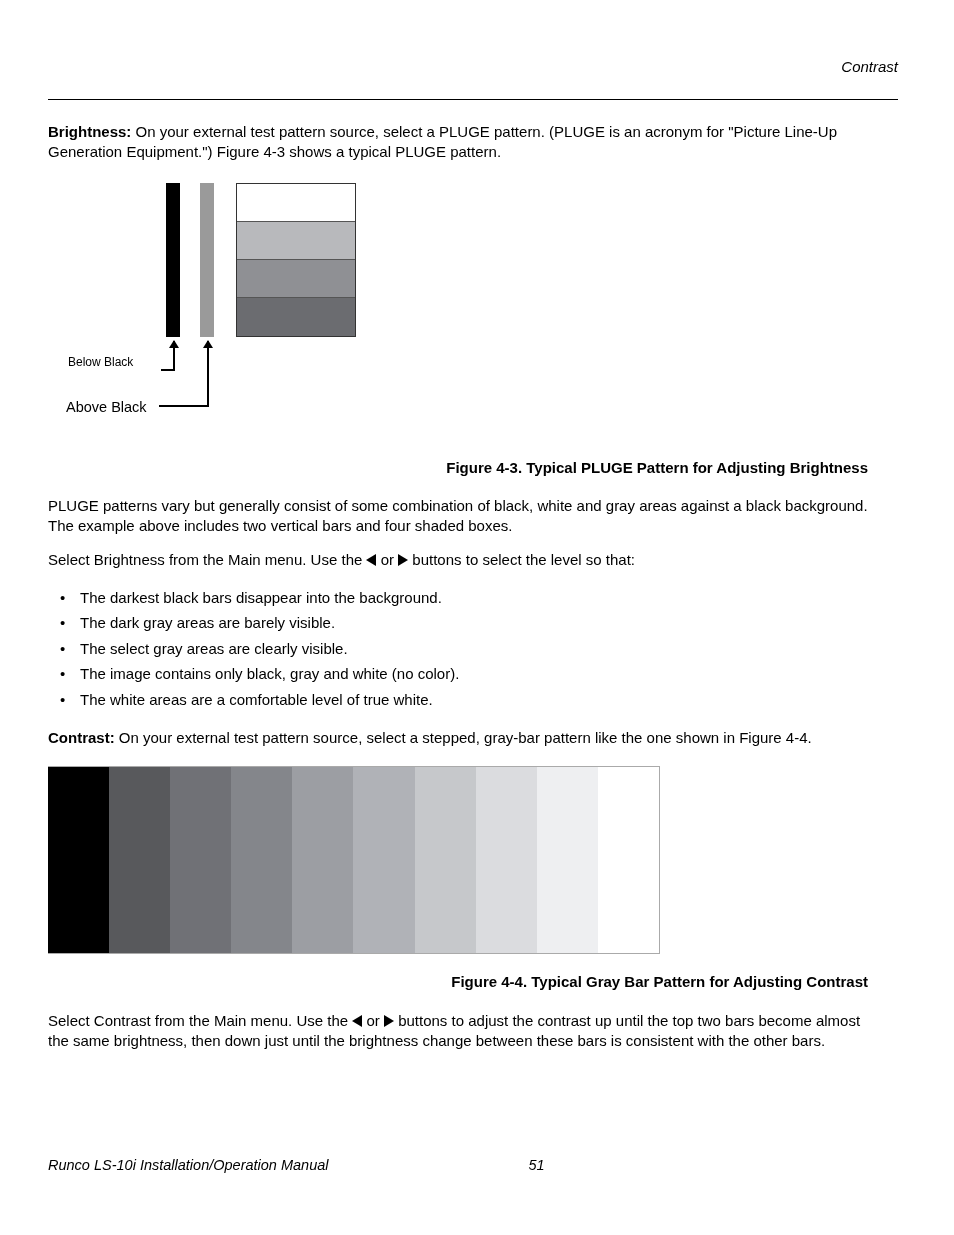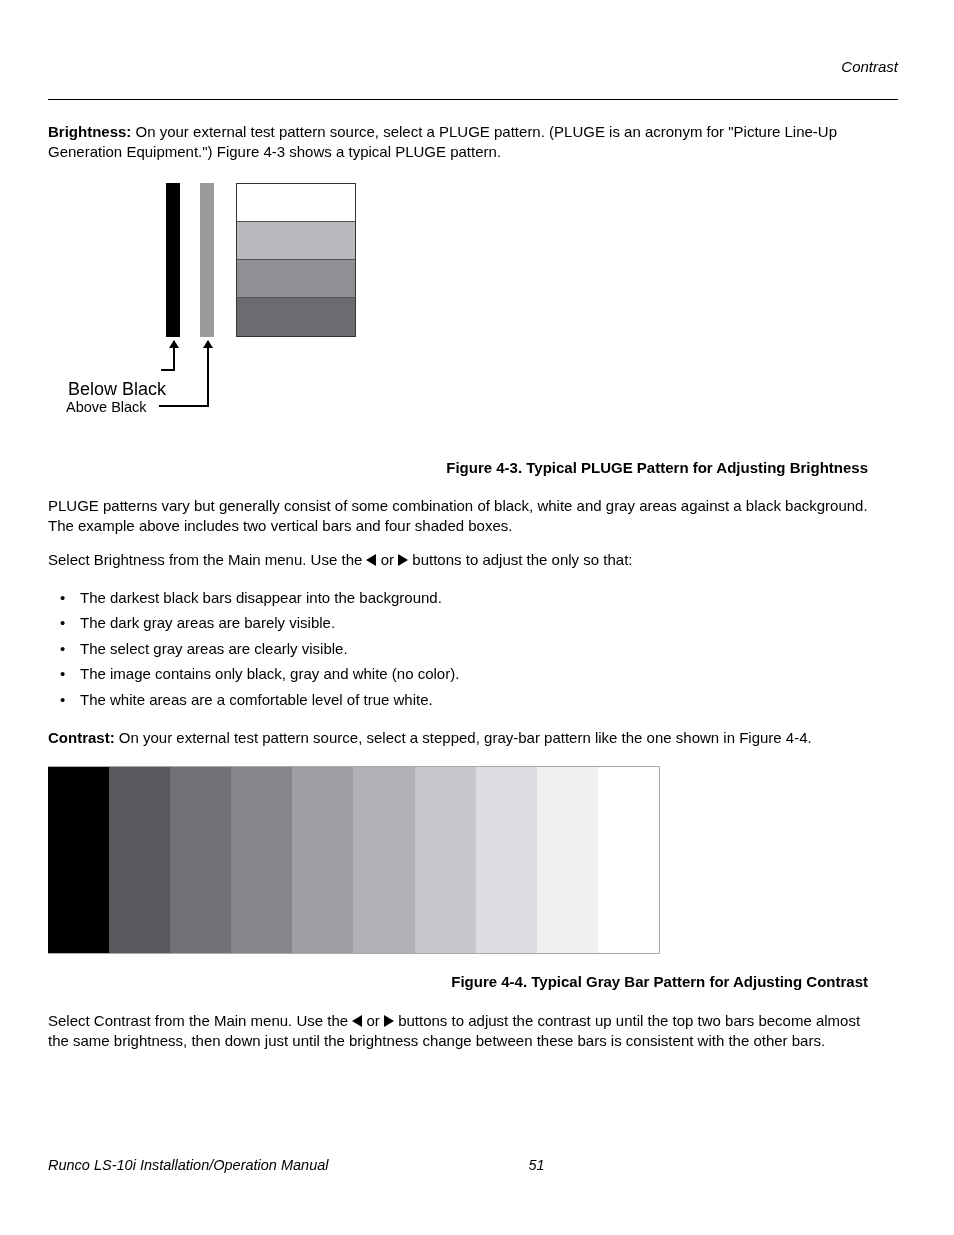--- a/index.html
+++ b/index.html
@@ -87,21 +87,21 @@
     border-right: 5px solid transparent;
     border-bottom: 8px solid #000;
   }
   .arr-below { left: 117px; top: 158px; height: 30px; }
   .arr-above { left: 151px; top: 158px; height: 66px; }
   .arr-below::after, .arr-above::after {
     content: ""; position: absolute; bottom: 0; right: 0; height: 1.5px; background: #000;
   }
   .arr-below::after { width: 14px; }
   .arr-above::after { width: 50px; }
-  .label-below { position: absolute; left: 12px; top: 196px; font-size: 18px; }
+  .label-below { position: absolute; left: 12px; top: 172px; font-size: 12px; }
   .label-above { position: absolute; left: 10px; top: 216px; font-size: 14.5px; }
 
   
   .graybar {
     display: flex;
     width: 612px;
     height: 188px;
     border: 1px solid #aaa;
     border-left: none;
     margin-bottom: 6px;
@@ -148,21 +148,21 @@
       <div class="arrow-up arr-above"></div>
       <div class="label-below">Below Black</div>
       <div class="label-above">Above Black</div>
     </div>
 
     <p class="figure-caption">Figure 4-3. Typical PLUGE Pattern for Adjusting Brightness</p>
 
     <p>PLUGE patterns vary but generally consist of some combination of black, white and gray areas against a black background. The example above includes two vertical bars and four shaded boxes.</p>
 
     <p>
-      <span>Select Brightness from the Main menu. Use the </span><span class="tri-left"></span><span> or </span><span class="tri-right"></span><span> buttons to adjust the only so that:</span>
+      <span>Select Brightness from the Main menu. Use the </span><span class="tri-left"></span><span> or </span><span class="tri-right"></span><span> buttons to select the level so that:</span>
     </p>
 
     <ul>
       <li>The darkest black bars disappear into the background.</li>
       <li>The dark gray areas are barely visible.</li>
       <li>The select gray areas are clearly visible.</li>
       <li>The image contains only black, gray and white (no color).</li>
       <li>The white areas are a comfortable level of true white.</li>
     </ul>
 

